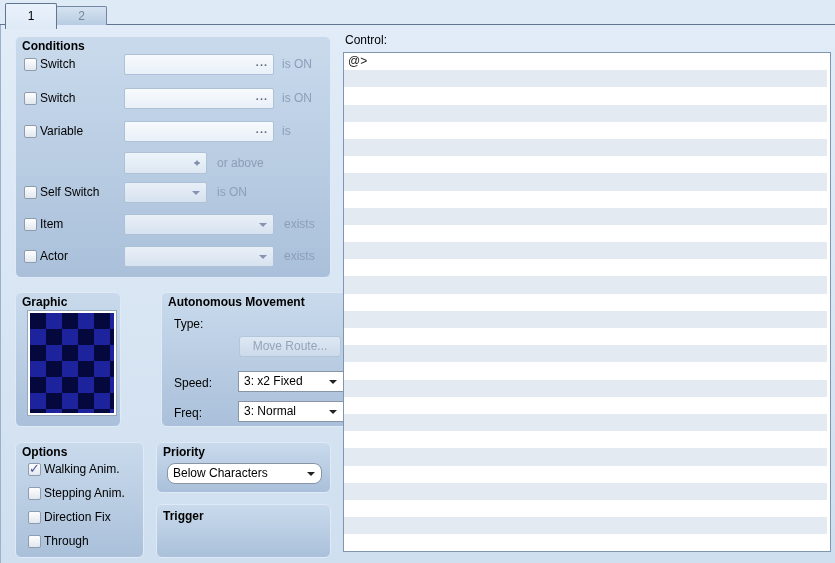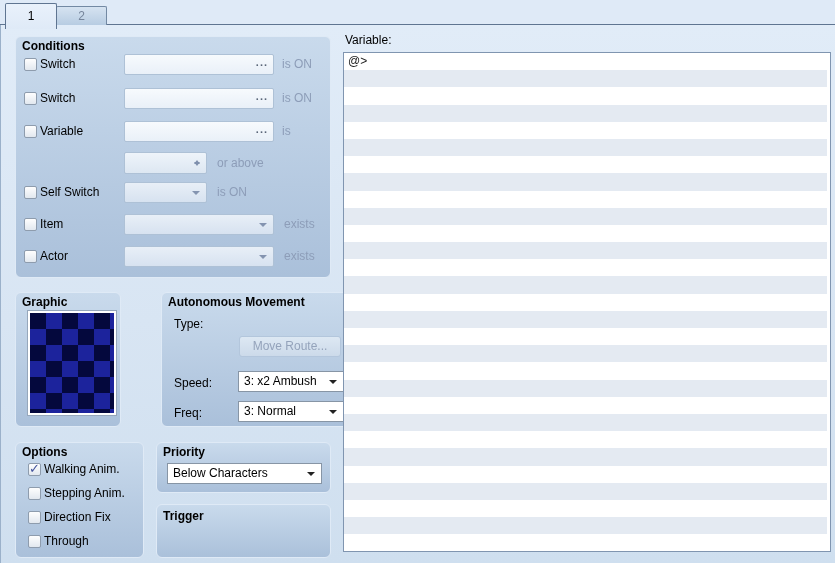--- a/index.html
+++ b/index.html
@@ -170,49 +170,49 @@
       <div class="gframe" style="left:11px;top:17px;width:90px;height:106px;">
         <div class="gimg"></div>
       </div>
     </div>
 
     <div class="group" style="left:131px;top:267px;width:199px;height:135px;margin-left:29px;">
       <div class="gtitle">Autonomous Movement</div>
       <span class="lbl" style="left:12px;top:24px;">Type:</span>
       <span class="btn-d" style="left:77px;top:43px;width:102px;height:21px;">Move Route...</span>
       <span class="lbl" style="left:12px;top:83px;">Speed:</span>
-      <span class="combo" style="left:76px;top:78px;width:106px;height:21px;"><span>3: x2 Ambush</span><span class="arr"></span></span>
+      <span class="combo" style="left:76px;top:78px;width:106px;height:21px;"><span>3: x2 Fixed</span><span class="arr"></span></span>
       <span class="lbl" style="left:12px;top:113px;">Freq:</span>
       <span class="combo" style="left:76px;top:108px;width:106px;height:21px;"><span>3: Normal</span><span class="arr"></span></span>
     </div>
 
     <div class="group" style="left:14px;top:417px;width:129px;height:116px;">
       <div class="gtitle">Options</div>
       <span class="cb checked" style="left:12px;top:20px;">
           <span class="mark">✓</span>
         </span>
       <span class="lbl" style="left:28px;top:19px;">Walking Anim.</span>
       <span class="cb" style="left:12px;top:44px;"></span>
       <span class="lbl" style="left:28px;top:43px;">Stepping Anim.</span>
       <span class="cb" style="left:12px;top:68px;"></span>
       <span class="lbl" style="left:28px;top:67px;">Direction Fix</span>
       <span class="cb" style="left:12px;top:92px;"></span>
       <span class="lbl" style="left:28px;top:91px;">Through</span>
     </div>
 
     <div class="group" style="left:155px;top:417px;width:175px;height:51px;">
       <div class="gtitle">Priority</div>
-      <span class="combo" style="left:10px;top:20px;width:155px;height:21px;"><span>Below Characters</span><span class="arr"></span></span>
+      <span class="combo" style="left:10px;top:20px;width:155px;height:21px;border-radius:8px;"><span>Below Characters</span><span class="arr"></span></span>
     </div>
 
     <div class="group" style="left:155px;top:479px;width:175px;height:54px;">
       <div class="gtitle" style="top:4px;">Trigger</div>
     </div>
 
-    <div class="contents-label">Variable:</div>
+    <div class="contents-label">Control:</div>
     <div class="clist" id="contents-list">
         <div class="crow"><span class="prefix">@&gt;</span><span style="color: rgb(26, 26, 26);"></span></div>
         <div class="crow"></div>
         <div class="crow"></div>
         <div class="crow"></div>
         <div class="crow"></div>
         <div class="crow"></div>
         <div class="crow"></div>
         <div class="crow"></div>
         <div class="crow"></div>

